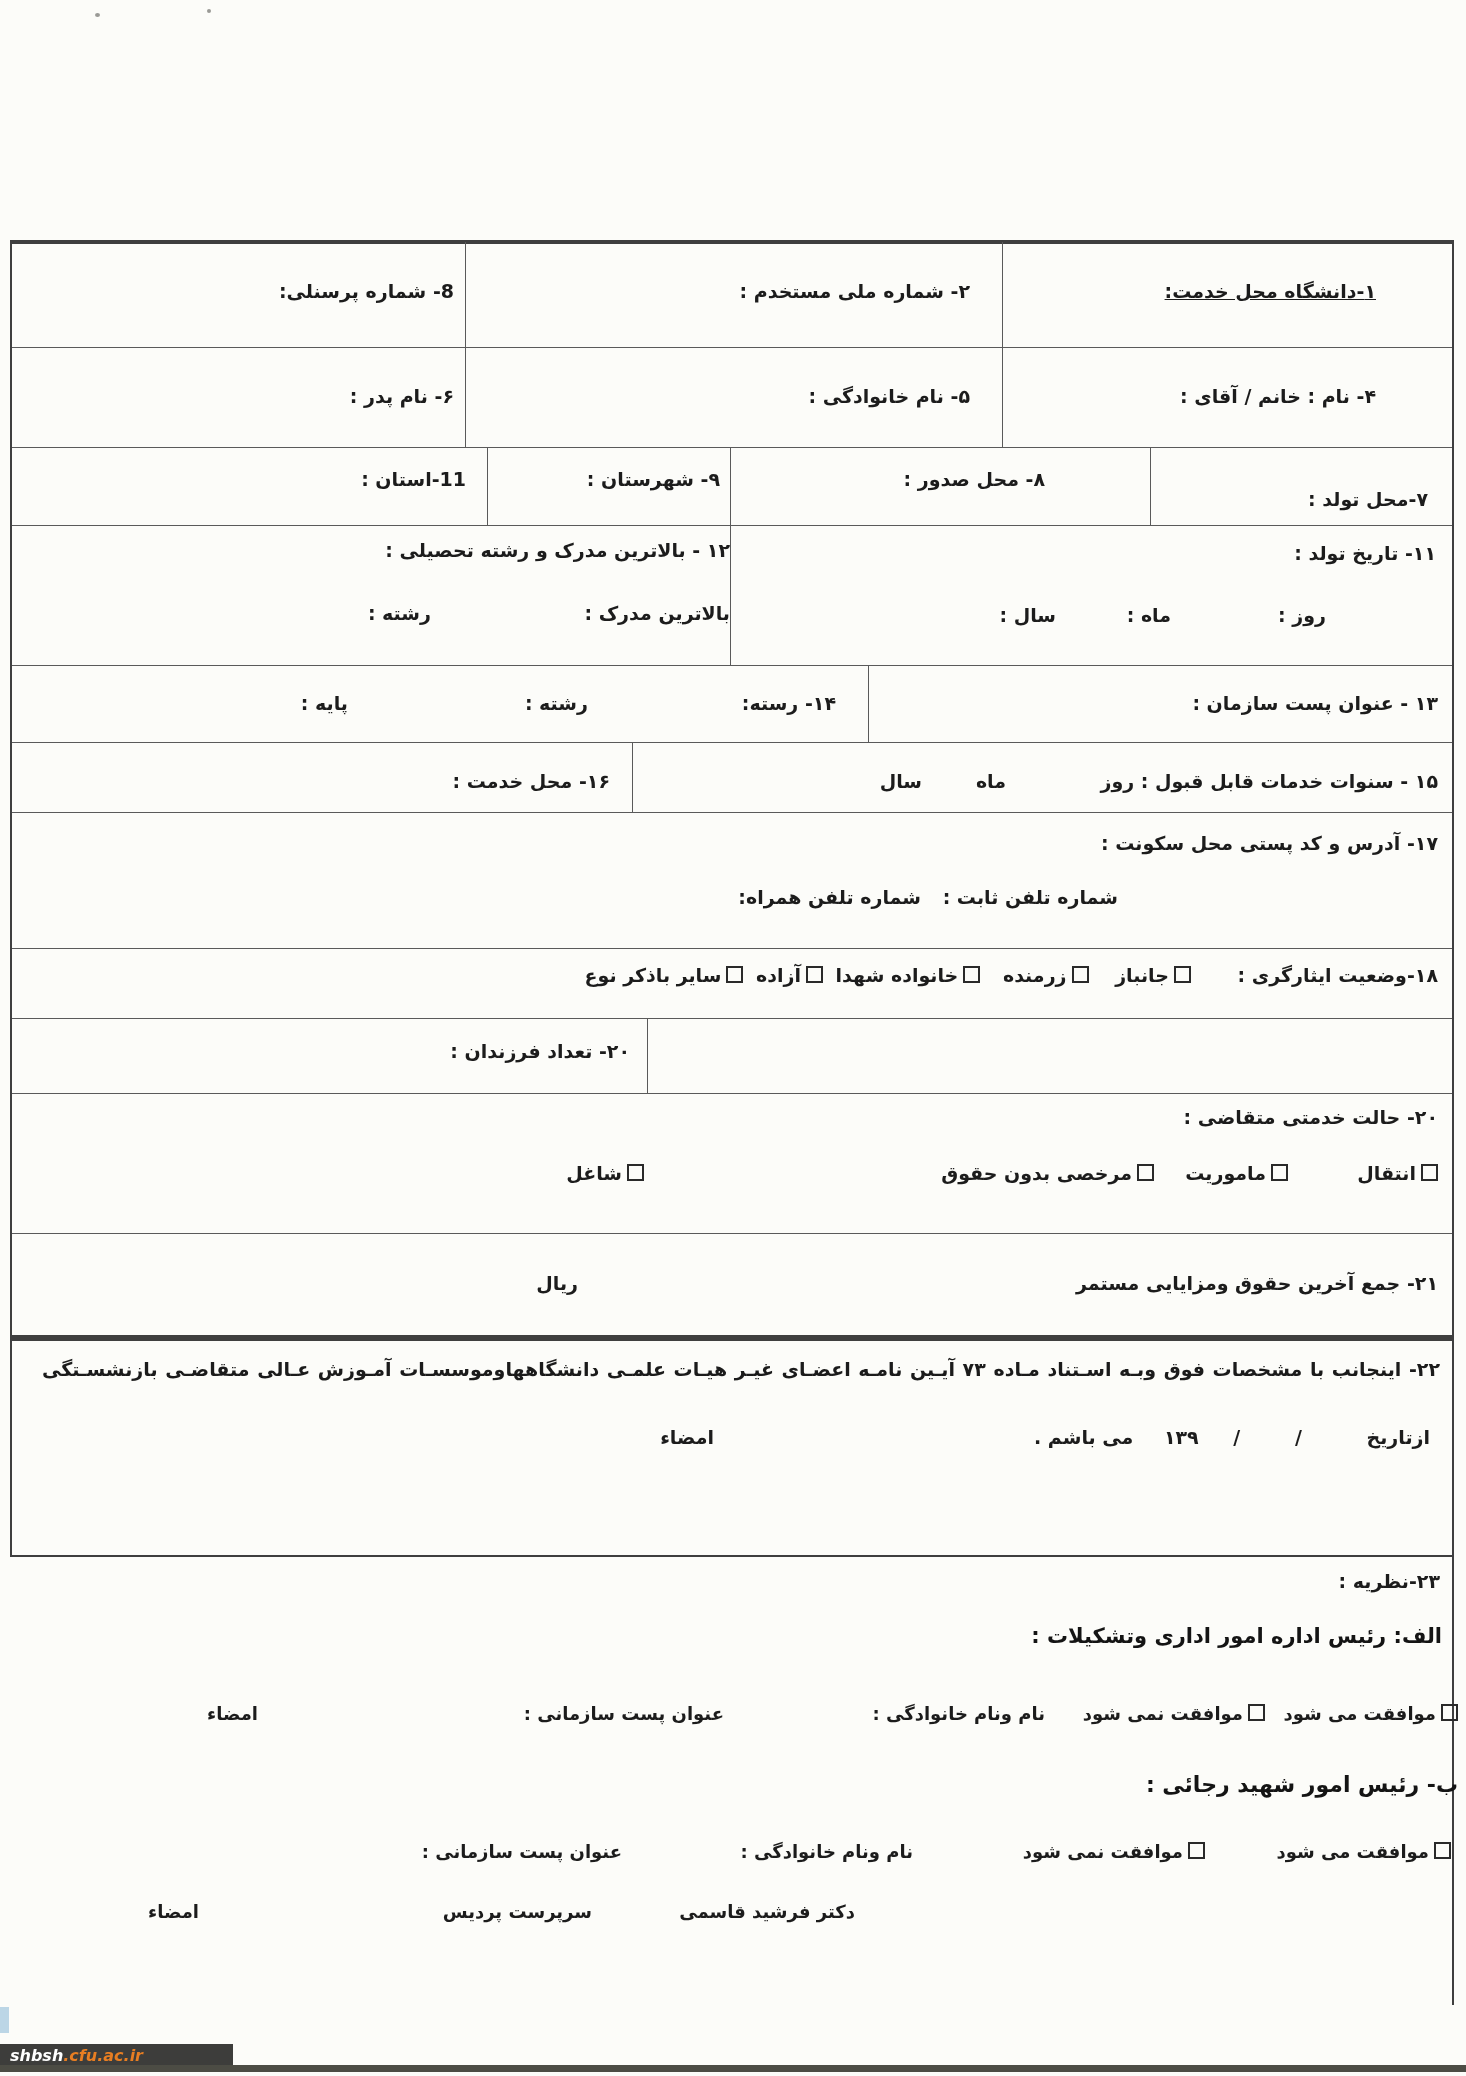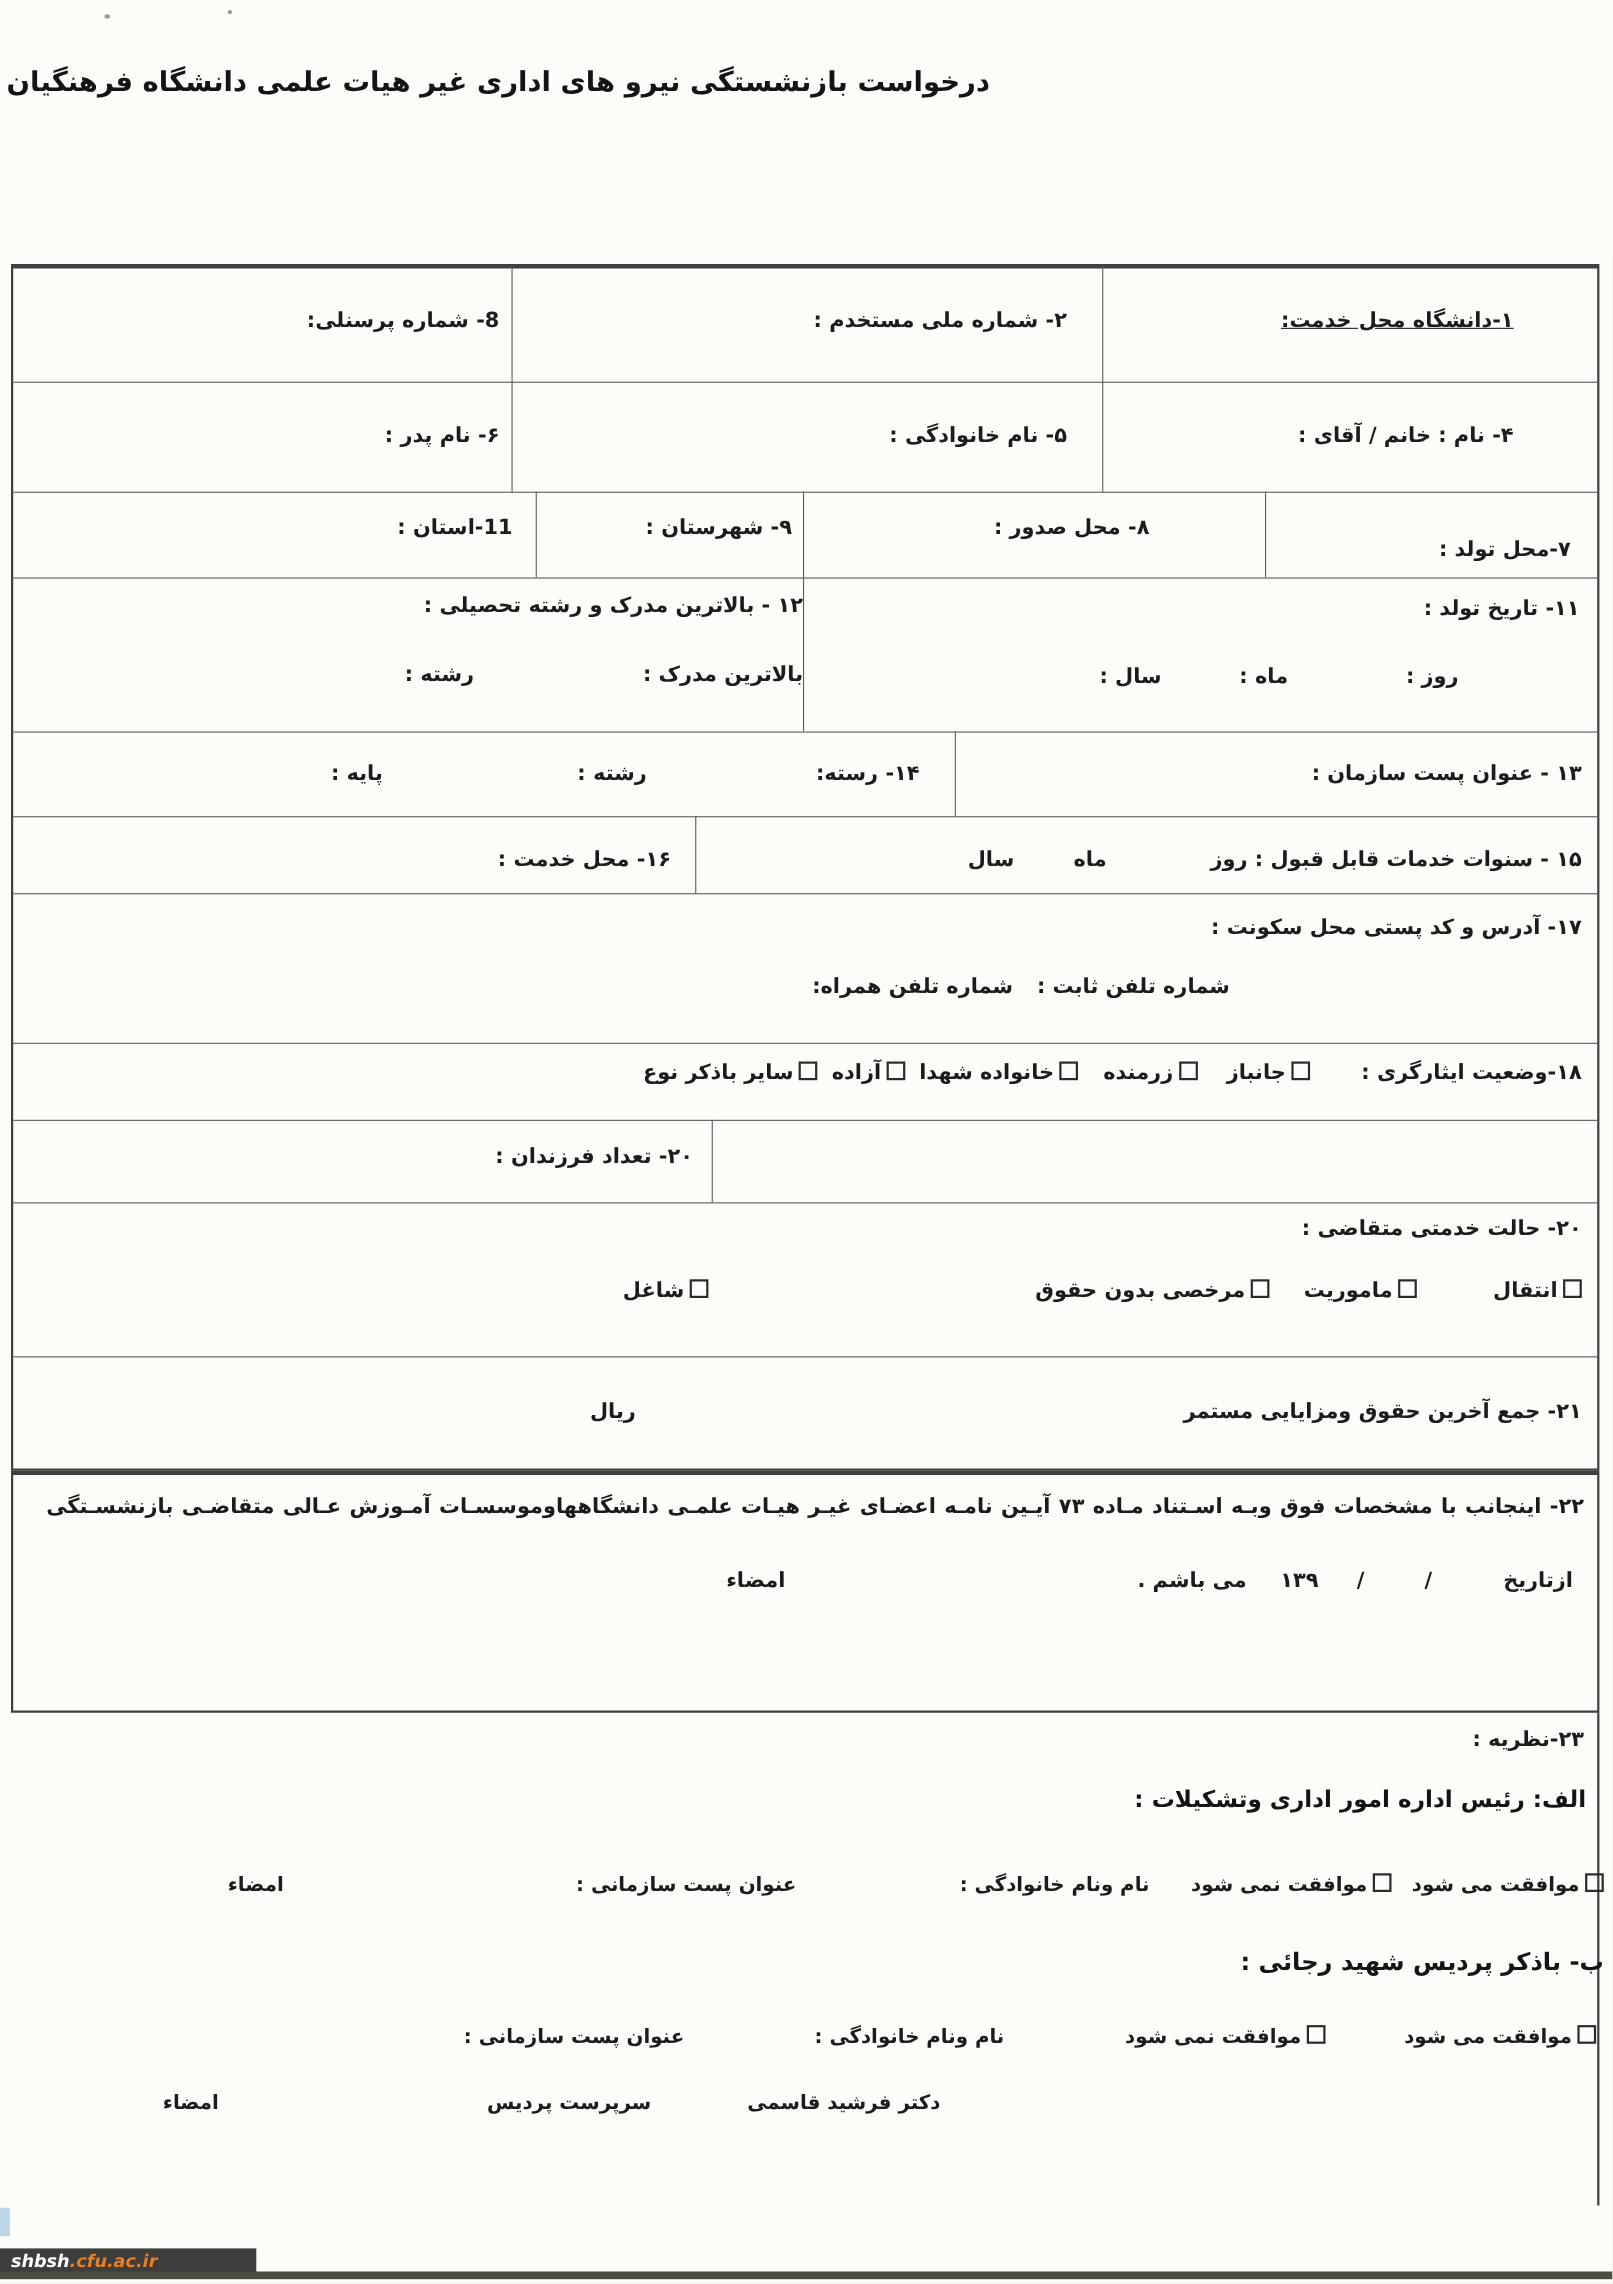--- a/index.html
+++ b/index.html
@@ -42,21 +42,20 @@
   .speck{position:absolute; background:#9a9a96; border-radius:50%;}
 </style>
 </head>
 <body>
 
 <div id="page">
 
   <div class="speck" style="left:95px;top:13px;width:5px;height:4px;"></div>
   <div class="speck" style="left:207px;top:9px;width:4px;height:4px;"></div>
 
-  <div class="title">درخواست بازنشستگی نیرو های اداری غیر هیات علمی دانشگاه فرهنگیان</div>
 
   <div class="box" style="left:10px; top:240px; width:1444px; height:1097px; border-top-width:4px;"></div>
 
   <div class="hl" style="top:347px;"></div>
   <div class="hl" style="top:447px;"></div>
   <div class="hl" style="top:525px;"></div>
   <div class="hl" style="top:665px;"></div>
   <div class="hl" style="top:742px;"></div>
   <div class="hl" style="top:812px;"></div>
   <div class="hl" style="top:948px;"></div>
@@ -143,21 +142,21 @@
 
   <div class="lbl" style="top:1568px; right:26px;">۲۳-نظریه :</div>
   <div class="head" style="top:1624px; right:24px;">الف: رئیس اداره امور اداری وتشکیلات :</div>
 
   <div class="lbl2" style="top:1703px; right:8px;"><span class="cb"></span><span>موافقت می شود</span></div>
   <div class="lbl2" style="top:1703px; right:201px;"><span class="cb"></span><span>موافقت نمی شود</span></div>
   <div class="lbl2" style="top:1703px; right:421px;">نام ونام خانوادگی :</div>
   <div class="lbl2" style="top:1703px; right:742px;">عنوان پست سازمانی :</div>
   <div class="lbl2" style="top:1703px; right:1208px;">امضاء</div>
 
-  <div class="head" style="top:1772px; right:8px; font-size:22px;">ب- باذکر پردیس شهید رجائی :</div>
+  <div class="head" style="top:1772px; right:8px; font-size:22px;">ب- رئیس امور شهید رجائی :</div>
 
   <div class="lbl2" style="top:1841px; right:15px;"><span class="cb"></span><span>موافقت می شود</span></div>
   <div class="lbl2" style="top:1841px; right:261px;"><span class="cb"></span><span>موافقت نمی شود</span></div>
   <div class="lbl2" style="top:1841px; right:553px;">نام ونام خانوادگی :</div>
   <div class="lbl2" style="top:1841px; right:844px;">عنوان پست سازمانی :</div>
 
   <div class="lbl2" style="top:1901px; right:611px;">دکتر فرشید قاسمی</div>
   <div class="lbl2" style="top:1901px; right:874px;">سرپرست پردیس</div>
   <div class="lbl2" style="top:1901px; right:1267px;">امضاء</div>
 

